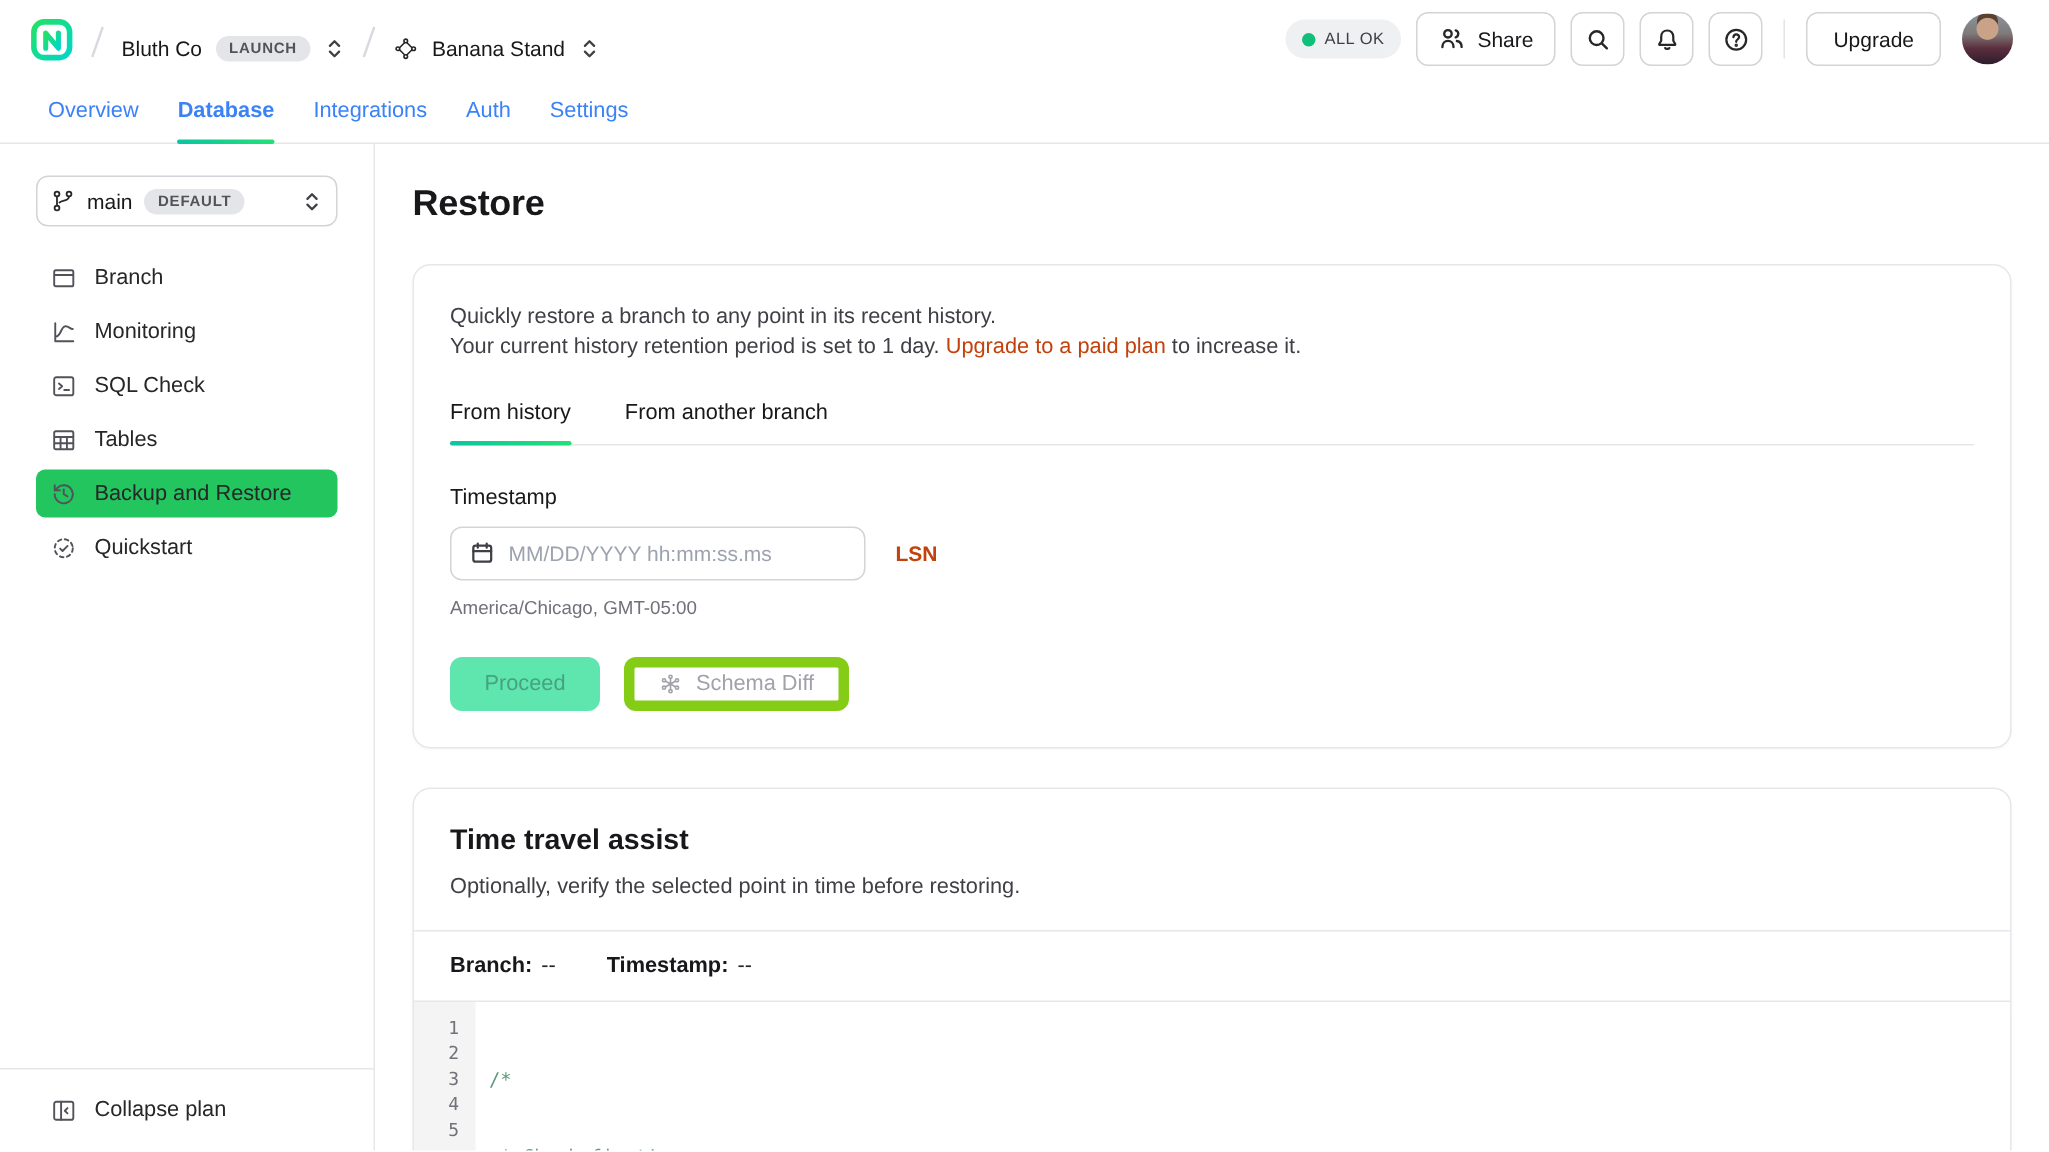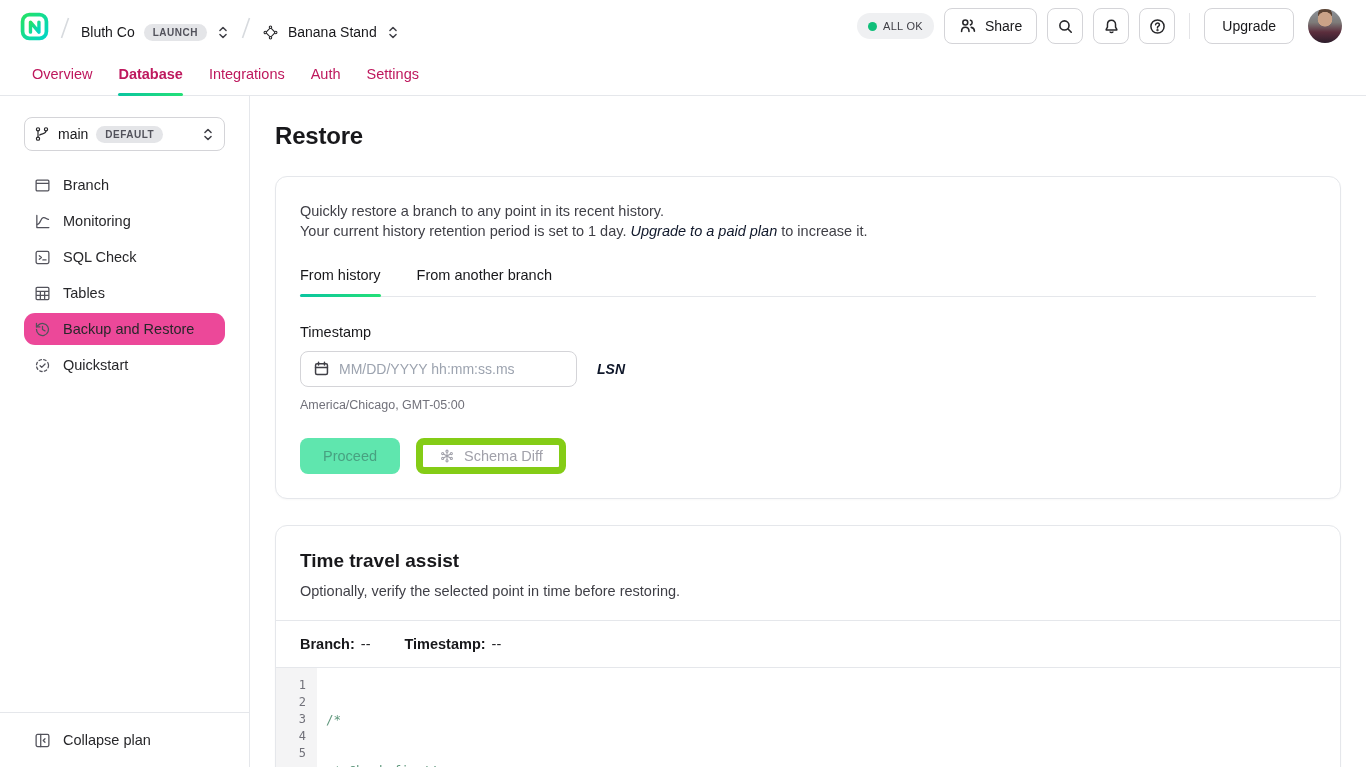--- a/index.html
+++ b/index.html
@@ -24,46 +24,46 @@
     align-items:center; gap:8px; padding:0 14px; font-size:14px; font-weight:500; color:#18181b; cursor:pointer; }
   .icon-btn { width:36px; height:36px; padding:0; justify-content:center; }
   .v-div { width:1px; height:26px; background:#e4e4e7; margin:0 4px; }
   .avatar { width:34px; height:34px; border-radius:50%; margin-left:4px; cursor:pointer;
     background:
       radial-gradient(circle at 50% 30%, #caa287 0 24%, rgba(0,0,0,0) 26%),
       radial-gradient(circle at 50% 16%, #5a4233 0 20%, rgba(0,0,0,0) 22%),
       linear-gradient(180deg,#8e949c 0%, #7d7a78 40%, #5c2e3d 68%, #2c1d2b 100%); }
 
   .tabs-row { display:flex; gap:26px; padding:0 32px; border-bottom:1px solid #e5e7eb; height:44px; }
-  .nav-tab { position:relative; display:flex; align-items:center; font-size:14.5px; color:#be185d; cursor:pointer; }
+  .nav-tab { position:relative; display:flex; align-items:center; font-size:14.5px; color:#3b82f6; cursor:pointer; }
   .nav-tab.active { font-weight:600; }
   .nav-tab.active::after { content:""; position:absolute; left:0; right:0; bottom:-1px; height:3px;
     border-radius:3px; background:linear-gradient(90deg,#0ac5a0,#24e077); }
 
   
   .layout { display:flex; height:671px; }
   .sidebar { width:250px; border-right:1px solid #e5e7eb; display:flex; flex-direction:column; }
   .side-top { padding:21px 24px 0; flex:1; }
   .branch-select { height:34px; border:1px solid #d4d4d8; border-radius:8px; display:flex; align-items:center;
     gap:8px; padding:0 9px; font-size:14px; cursor:pointer; }
   .branch-select .spacer { flex:1; }
   .side-nav { margin-top:18px; display:flex; flex-direction:column; gap:4px; }
   .side-item { height:32px; border-radius:6px; display:flex; align-items:center; gap:12px; padding:0 10px;
     font-size:14.5px; color:#27272a; cursor:pointer; }
-  .side-item.active { background:#ec4899;border-radius:11px; }
+  .side-item.active { background:#22c55e; }
   .side-item .icon { display:flex; }
   .side-footer { border-top:1px solid #e5e7eb; height:55px; display:flex; align-items:center; gap:12px;
     padding:0 34px; font-size:14.5px; color:#27272a; cursor:pointer; }
 
   .main { flex:1; padding:26px 25px 0; overflow:hidden; }
   .page-title { font-size:24px; font-weight:700; letter-spacing:-.2px; margin-bottom:26px; }
   .card { border:1px solid #e5e7eb; border-radius:12px; background:#fff; box-shadow:0 1px 2px rgba(0,0,0,.03); }
   .card1 { padding:24px; margin-bottom:26px; }
   .desc { font-size:14.5px; color:#3f3f46; line-height:1.4; }
-  .link { color:#0f172a; font-weight:500; cursor:pointer; text-decoration:none;font-style:italic; }
+  .link { color:#c2410c; font-weight:500; cursor:pointer; text-decoration:none; }
 
   .card-tabs { margin-top:25px; border-bottom:1px solid #e5e7eb; display:flex; gap:36px; }
   .card-tab { position:relative; padding-bottom:13px; font-size:14.5px; color:#18181b; cursor:pointer; }
   .card-tab.active::after { content:""; position:absolute; left:0; right:0; bottom:-1.5px; height:3px;
     border-radius:3px; background:linear-gradient(90deg,#0ac5a0,#24e077); }
 
   .field-label { margin-top:27px; font-size:14.5px; color:#18181b; }
   .input-row { margin-top:11px; display:flex; align-items:center; gap:20px; }
   .ts-input { width:277px; height:36px; border:1px solid #d4d4d8; border-radius:8px; display:flex;
     align-items:center; gap:9px; padding:14px 12px; }

